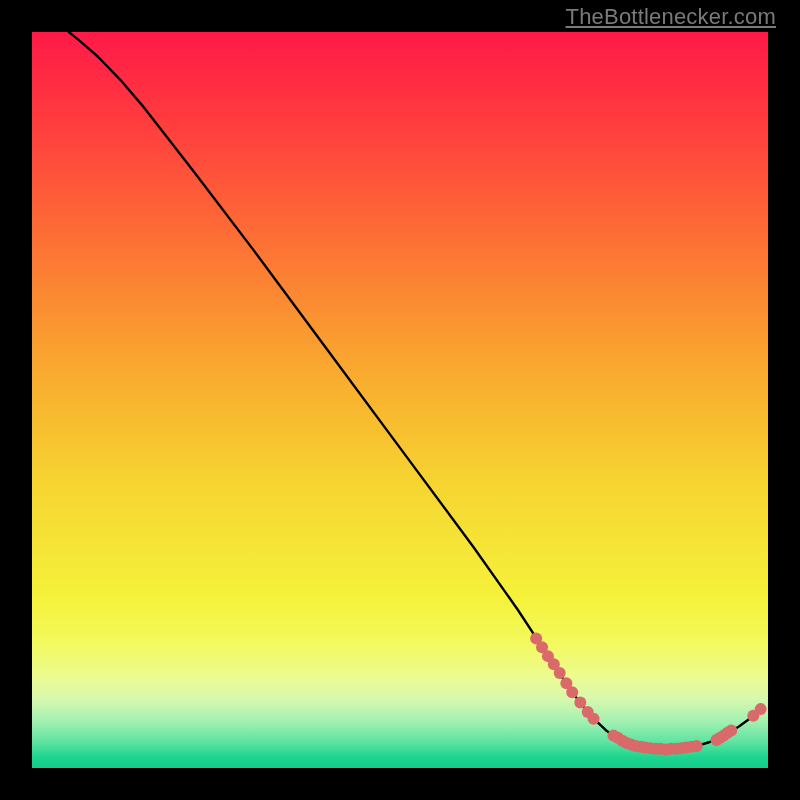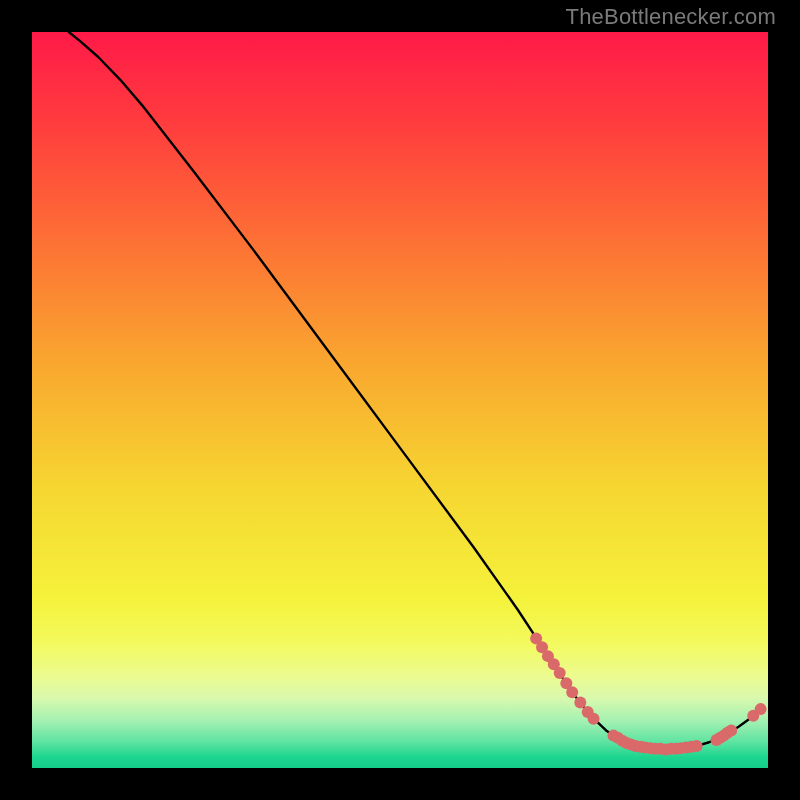--- a/index.html
+++ b/index.html
@@ -18,20 +18,21 @@
     background: #000;
   }
   .watermark {
     position: absolute;
     top: 4px;
     right: 24px;
     color: #7a7a7a;
     font-size: 22px;
     letter-spacing: 0.2px;
     font-weight: 400;
+    text-decoration: underline;
   }
   .plot {
     position: absolute;
     left: 32px;
     top: 32px;
     width: 736px;
     height: 736px;
   }
   svg {
     display: block;

